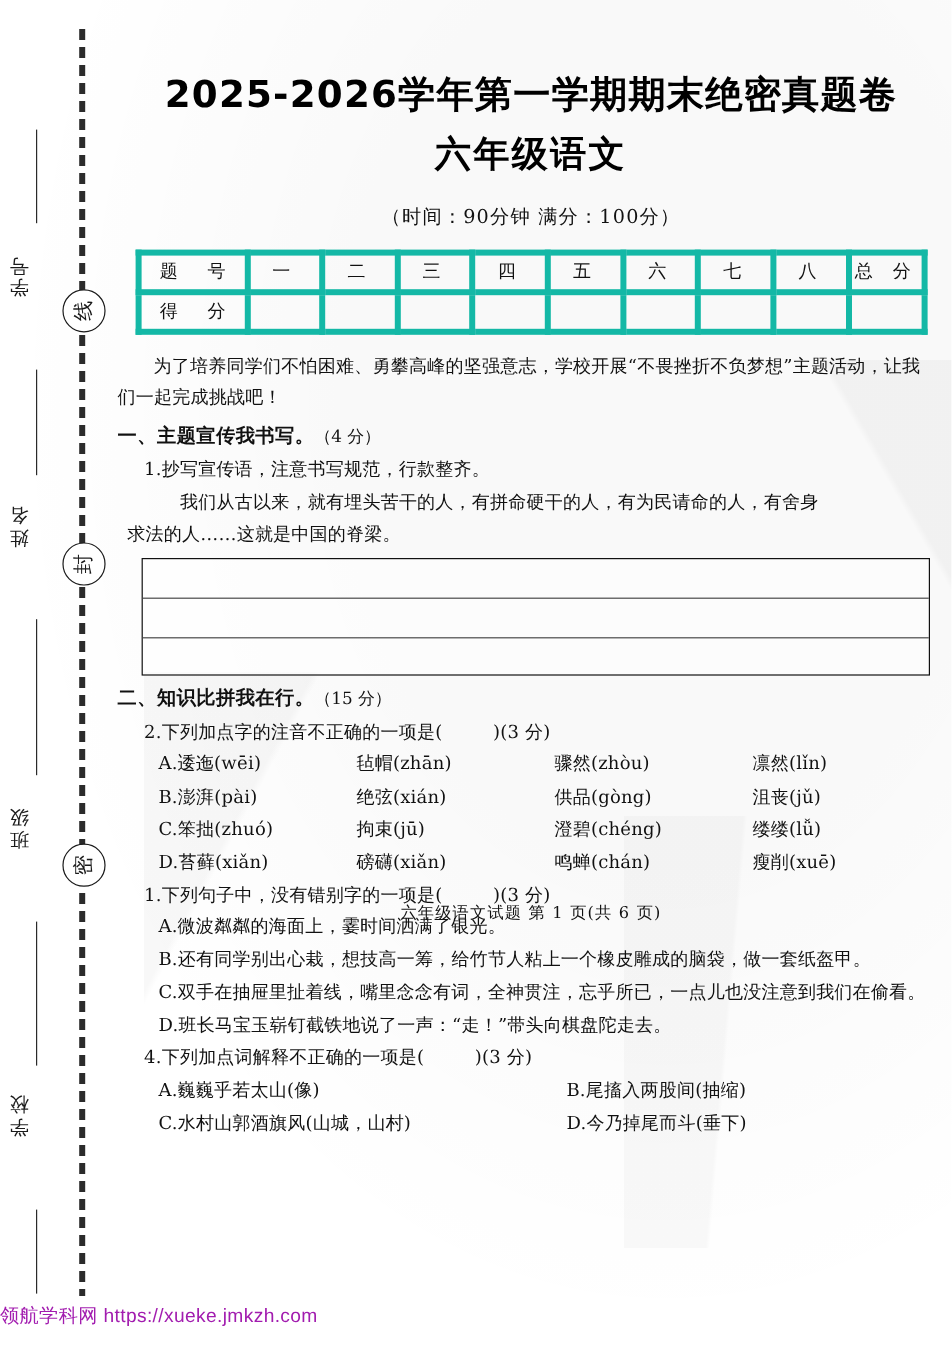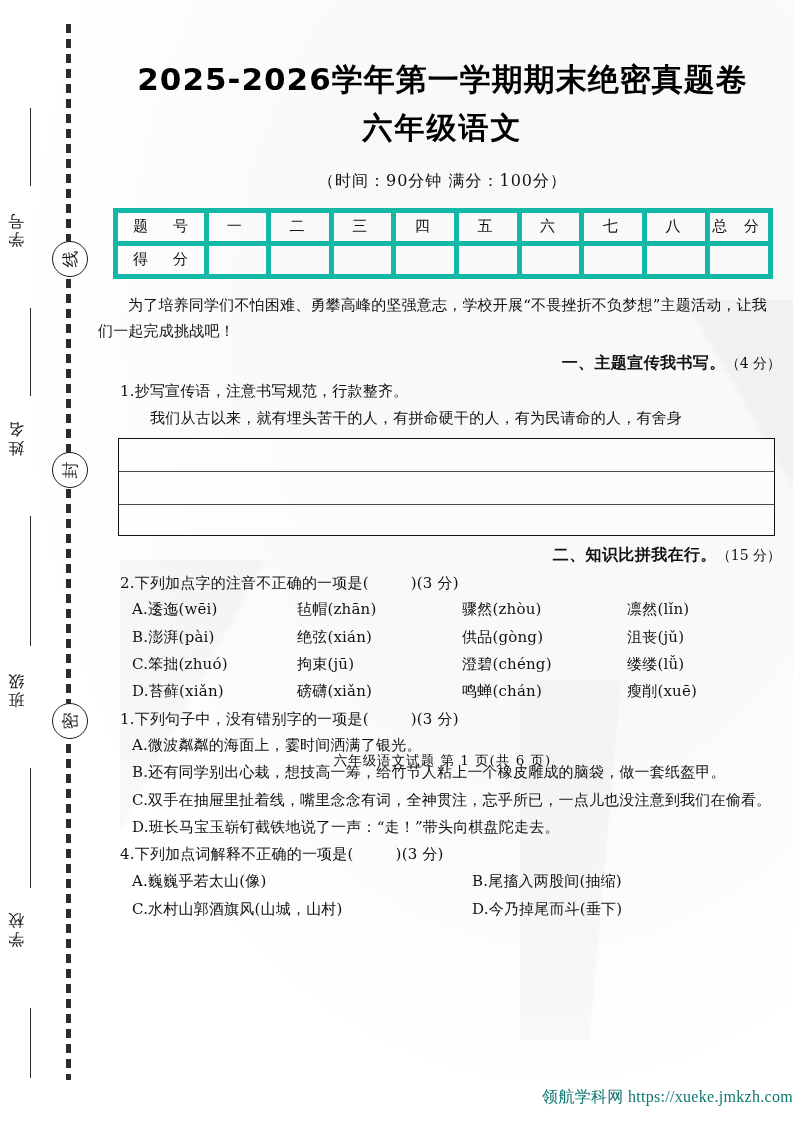--- a/index.html
+++ b/index.html
@@ -136,21 +136,20 @@
     line-height:1.72;
     text-indent:2em;
     letter-spacing:0.2px;
   }
   .sec-head{
     font-size:16px;
     font-weight:700;
     line-height:1.8;
     margin-top:5px;
     letter-spacing:0.4px;
-    text-align:right;
   }
   .sec-head .pts{font-weight:400;font-size:14px;letter-spacing:0;}
 
   .q{
     font-size:15px;
     line-height:1.78;
     margin-left:22px;
     letter-spacing:0.2px;
   }
   .q-quote{
@@ -208,25 +207,25 @@
   .footer{
     position:absolute;left:0;right:0;bottom:36px;
     text-align:center;
     font-size:13.5px;
     color:#111;
     letter-spacing:1px;
     font-family:"DejaVu Serif","Liberation Serif",serif;
   }
   .watermark{
     position:absolute;left:0;right:0;bottom:14px;
-    text-align:right;
+    text-align:left;
     font-size:16px;
-    color:#0f766e;
+    color:#a21caf;
     letter-spacing:0.3px;
-    font-family:Liberation Serif, serif;
+    font-family:Liberation Sans, sans-serif;
   }
 </style>
 </head>
 <body>
 
 <div class="paper-bg"></div>
 
 <div class="seal-margin">
   <div class="seal-line"></div>
 
@@ -281,20 +280,21 @@
     </table>
 
   <div class="body-wrap">
 
     <p class="para">为了培养同学们不怕困难、勇攀高峰的坚强意志，学校开展“不畏挫折不负梦想”主题活动，让我们一起完成挑战吧！</p>
 
     <p class="sec-head"><span>一、主题宣传我书写。</span><span class="pts">（4 分）</span></p>
 
     <p class="q">1.抄写宣传语，注意书写规范，行款整齐。</p>
     <p class="q-quote">我们从古以来，就有埋头苦干的人，有拼命硬干的人，有为民请命的人，有舍身</p>
+    <p class="q-quote2">求法的人……这就是中国的脊梁。</p>
 
     <div class="write-box">
       <div class="row"></div>
       <div class="row"></div>
       <div class="row"></div>
     </div>
 
     <p class="sec-head"><span>二、知识比拼我在行。</span><span class="pts">（15 分）</span></p>
 
     <p class="q"><span>2.下列加点字的注音不正确的一项是(</span><span class="blank-paren"></span><span>)(3 分)</span></p>

